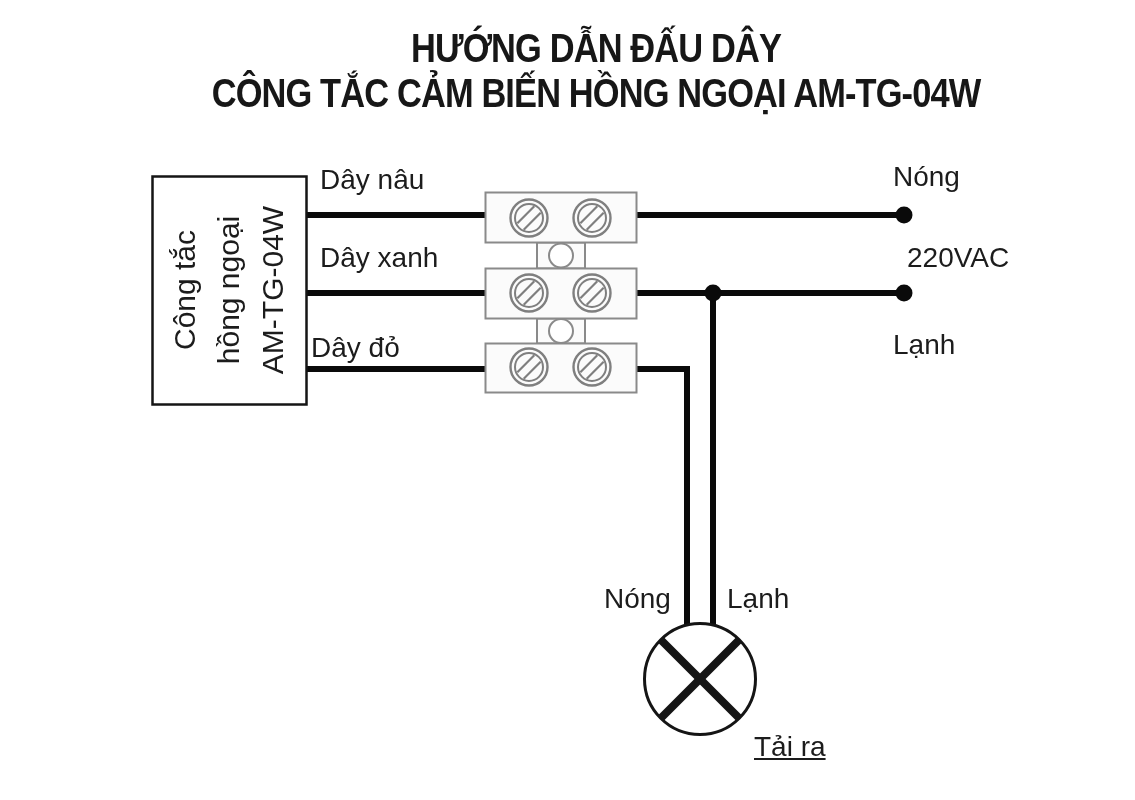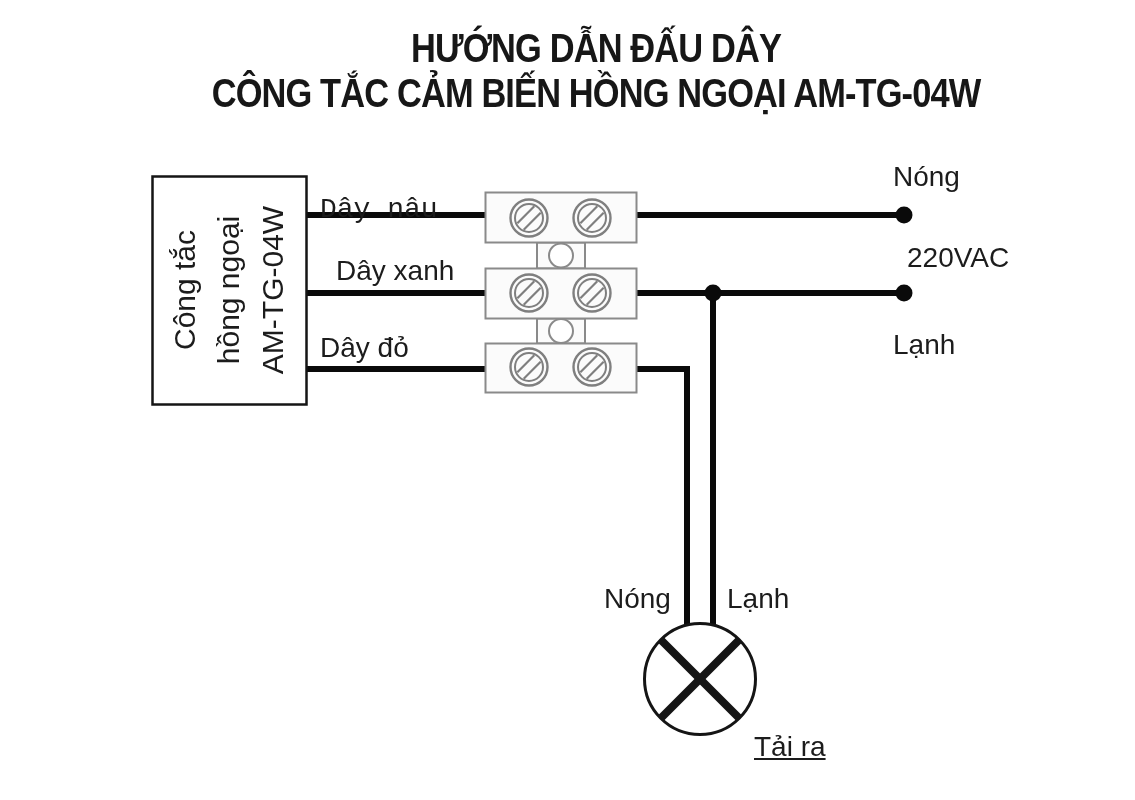--- a/index.html
+++ b/index.html
@@ -149,23 +149,23 @@
 </svg>
 
 <div class="device-label-wrap">
   <div class="device-label">
     <div>Công tắc</div>
     <div>hồng ngoại</div>
     <div>AM-TG-04W</div>
   </div>
 </div>
 
-<div class="lbl" style="left:320px; top:196px;font-family:Liberation Mono, monospace;">Dây nâu</div>
-<div class="lbl" style="left:320px; top:257px;margin-left:16px;">Dây xanh</div>
-<div class="lbl" style="left:320px; top:334px;">Dây đỏ</div>
+<div class="lbl" style="left:320px; top:166px;">Dây nâu</div>
+<div class="lbl" style="left:320px; top:244px;">Dây xanh</div>
+<div class="lbl" style="left:311px; top:334px;">Dây đỏ</div>
 
 <div class="lbl" style="left:893px; top:163px;">Nóng</div>
 <div class="lbl" style="left:907px; top:244px;">220VAC</div>
 <div class="lbl" style="left:893px; top:331px;">Lạnh</div>
 
 <div class="lbl" style="left:604px; top:585px;">Nóng</div>
 <div class="lbl" style="left:727px; top:585px;">Lạnh</div>
 <div class="lbl" style="left:754px; top:733px;text-decoration:underline;">Tải ra</div>
 
 </body></html>

